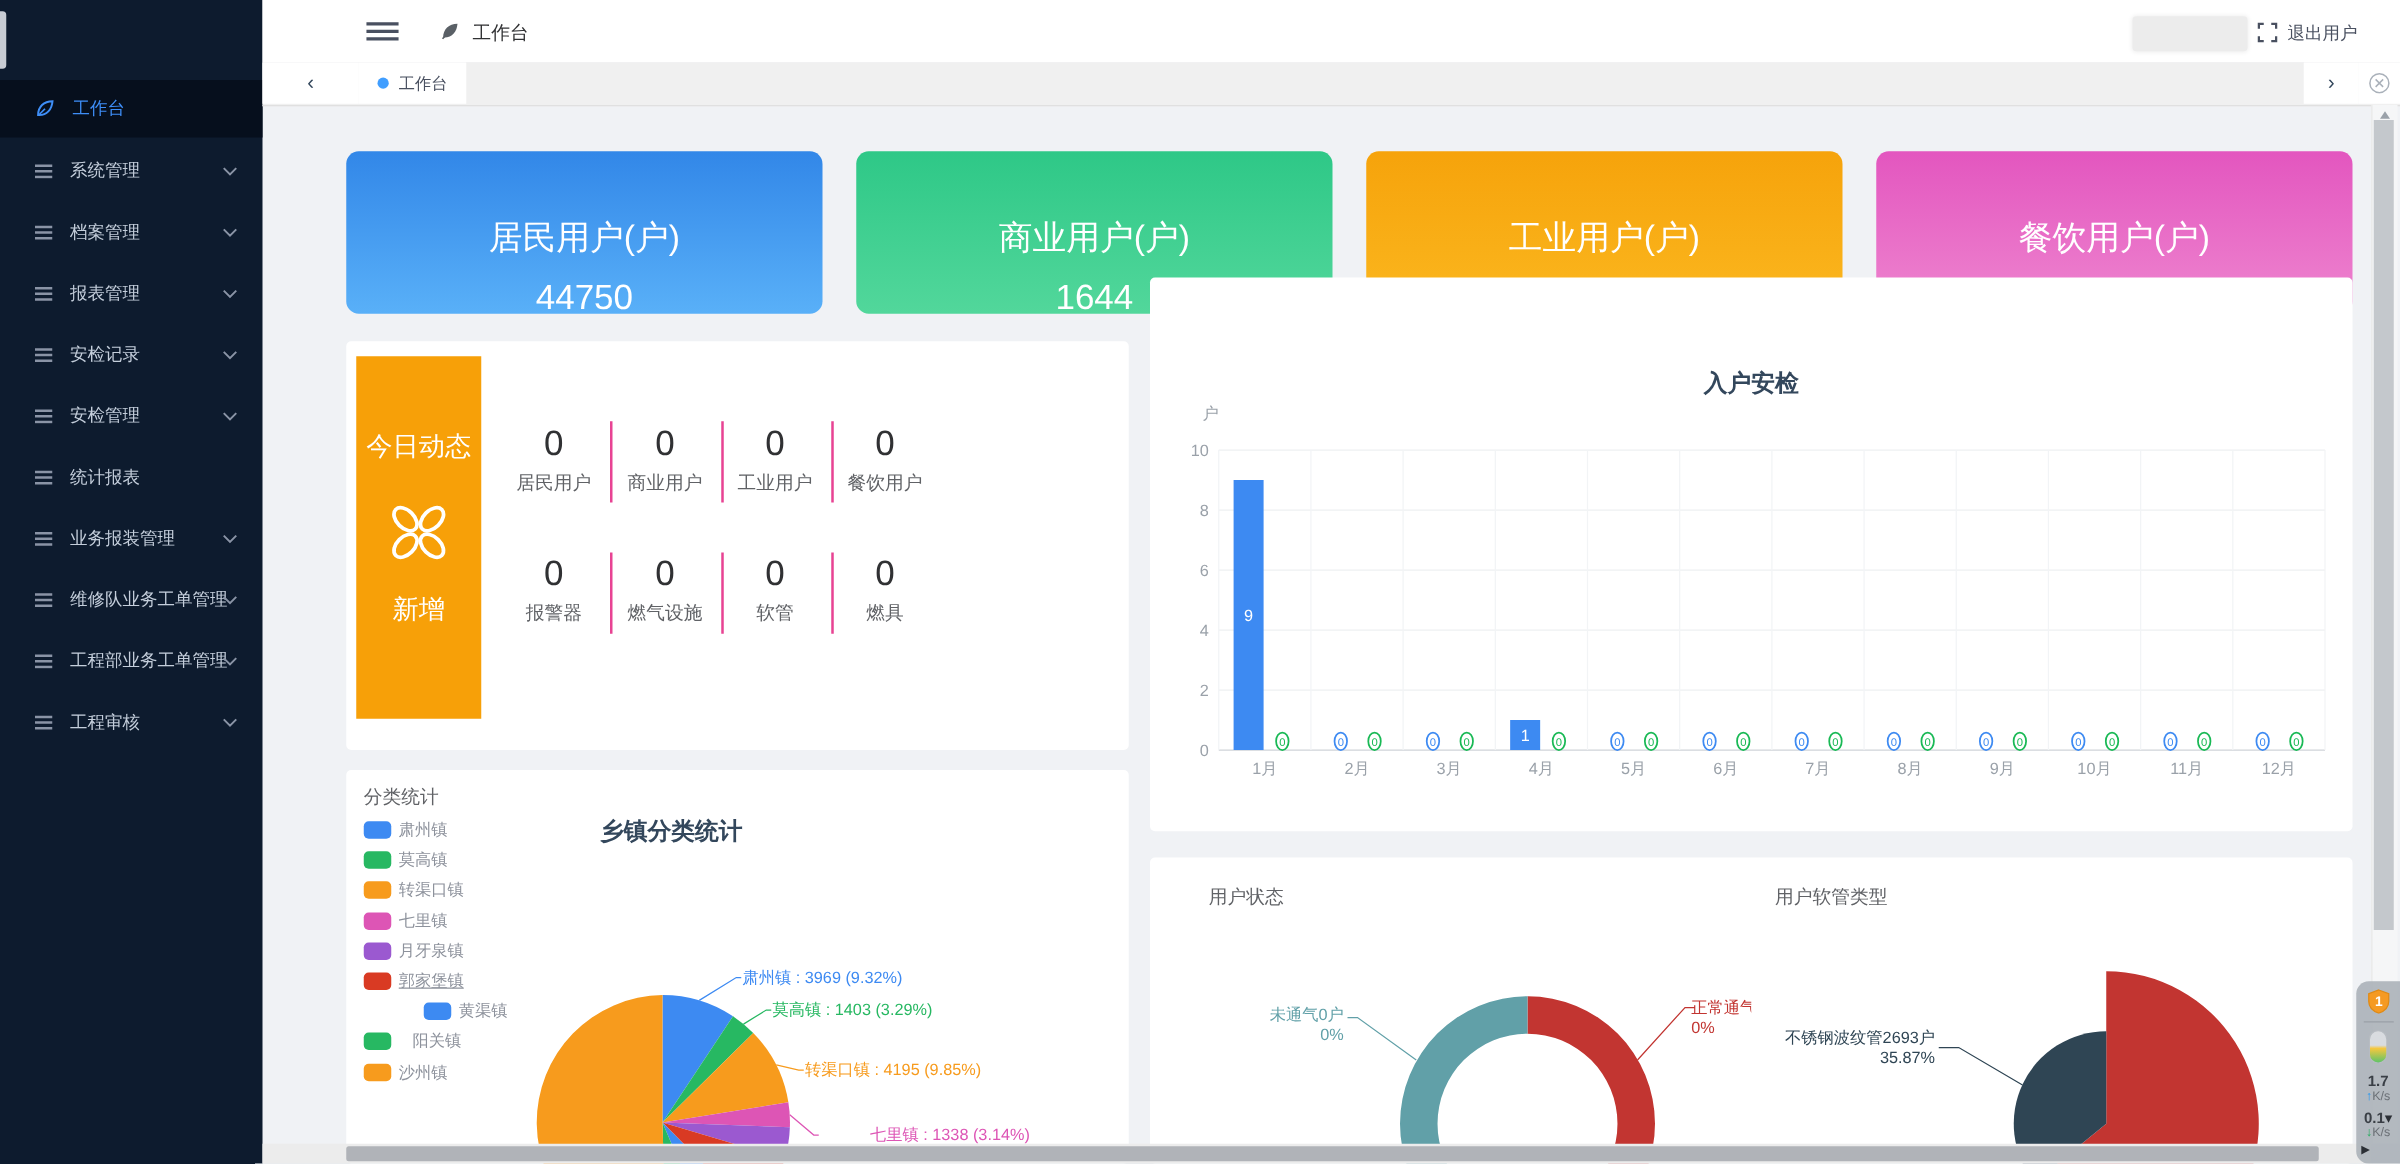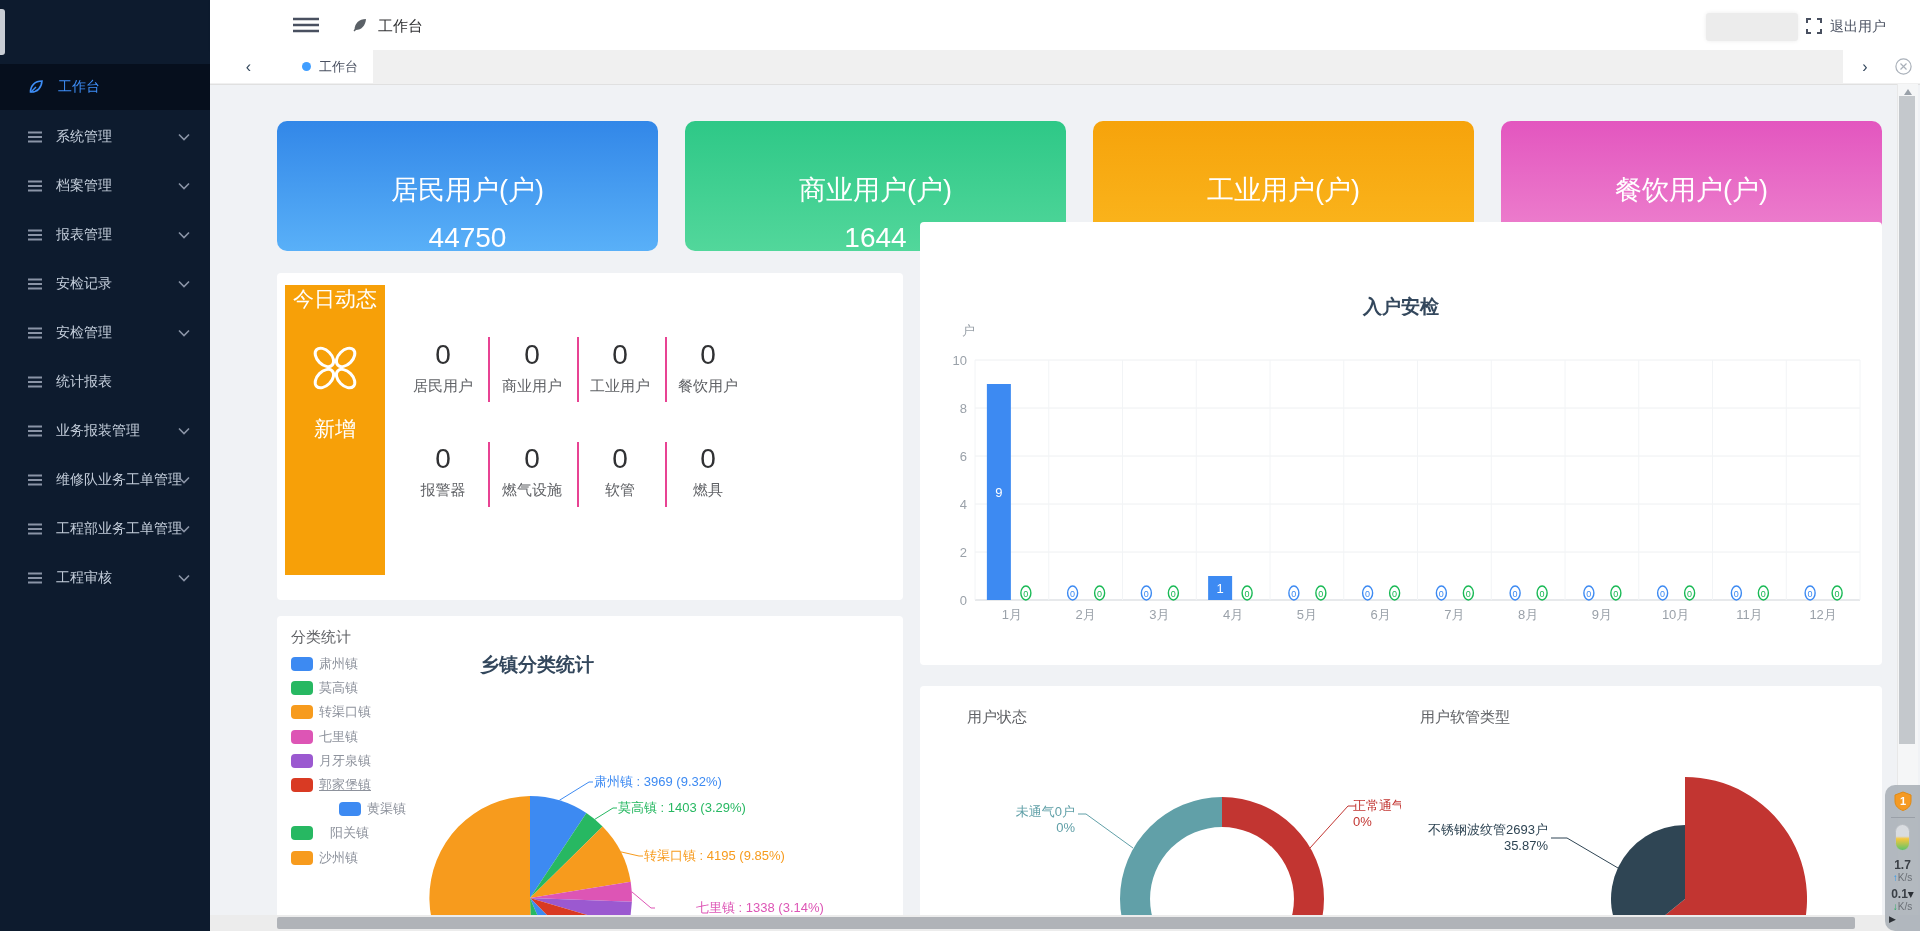--- a/index.html
+++ b/index.html
@@ -247,21 +247,21 @@
         <div class="v">4</div>
       </div>
       <div class="abs card" style="left: 1501px; top: 121px; width: 381px; height: 130px; background: linear-gradient(rgb(227, 86, 191), rgb(238, 133, 207));">
         <div class="t">餐饮用户(户)</div>
         <div class="v">1707</div>
       </div>
     </div>
 
   <div class="abs panel" style="left:277px;top:273px;width:626px;height:327px;">
     <div class="abs orange-banner" style="left:8px;top:12px;width:100px;height:290px;">
-      <div style="font-size:21px;">今日动态</div>
+      <div style="font-size:21px;margin-top:58px;">今日动态</div>
       <div style="margin-top:26px;">
         <svg width="58" height="58" viewBox="-29 -29 58 58" style="margin:0 auto;">
           <g fill="none" stroke="#fff" stroke-width="3">
             <ellipse cx="0" cy="-15" rx="7" ry="11" transform="rotate(45)"></ellipse>
             <ellipse cx="0" cy="-15" rx="7" ry="11" transform="rotate(135)"></ellipse>
             <ellipse cx="0" cy="-15" rx="7" ry="11" transform="rotate(225)"></ellipse>
             <ellipse cx="0" cy="-15" rx="7" ry="11" transform="rotate(315)"></ellipse>
           </g>
         </svg>
       </div>

